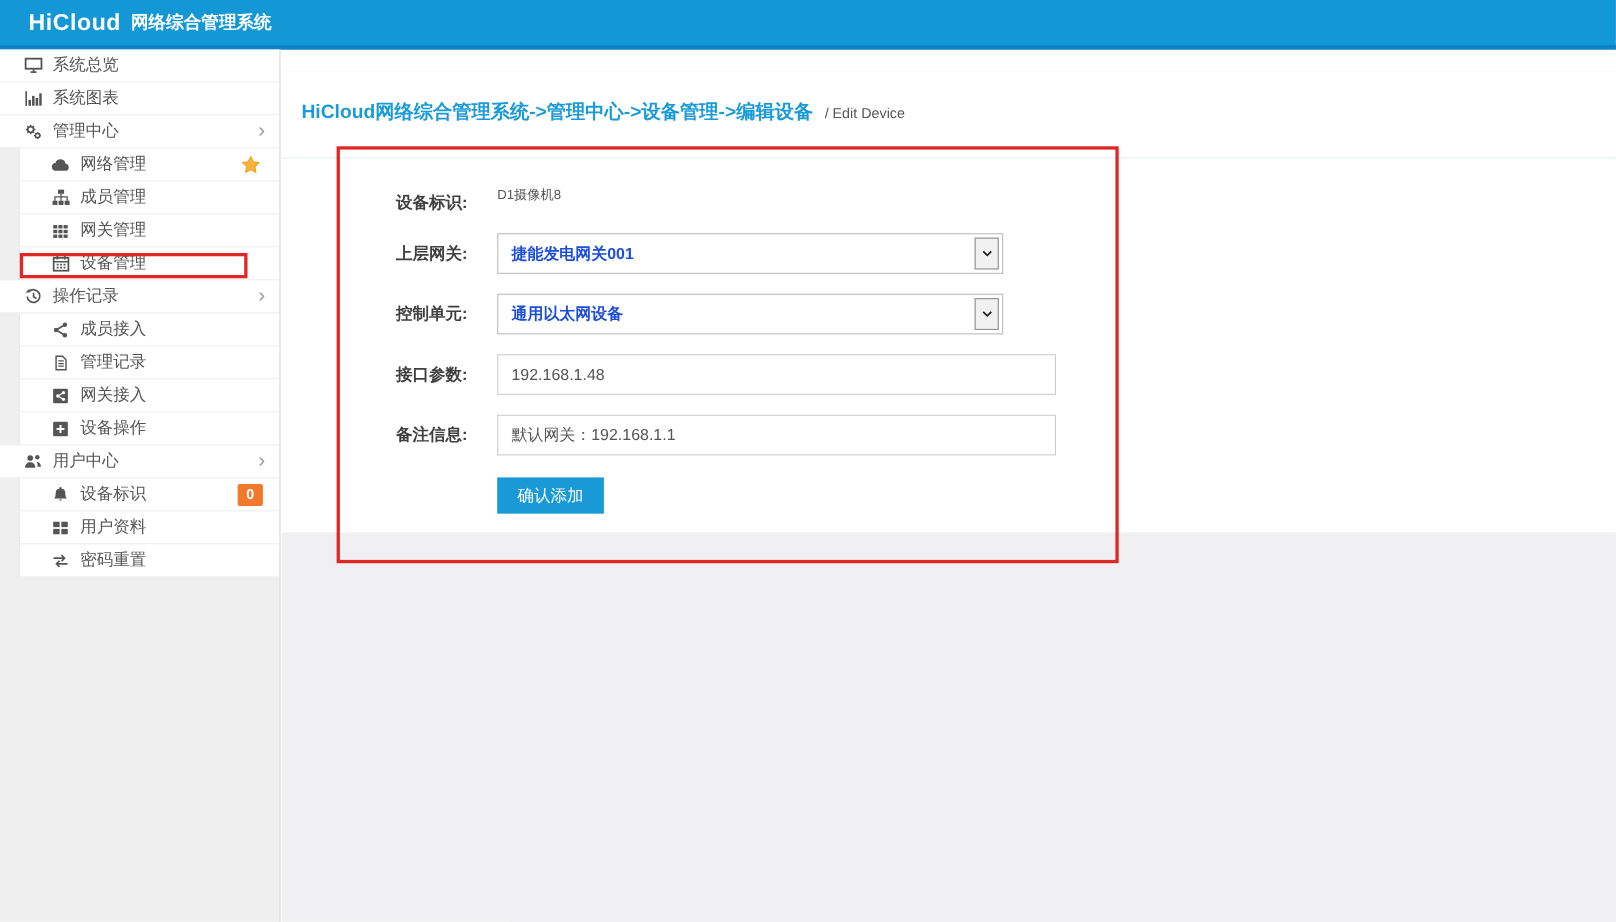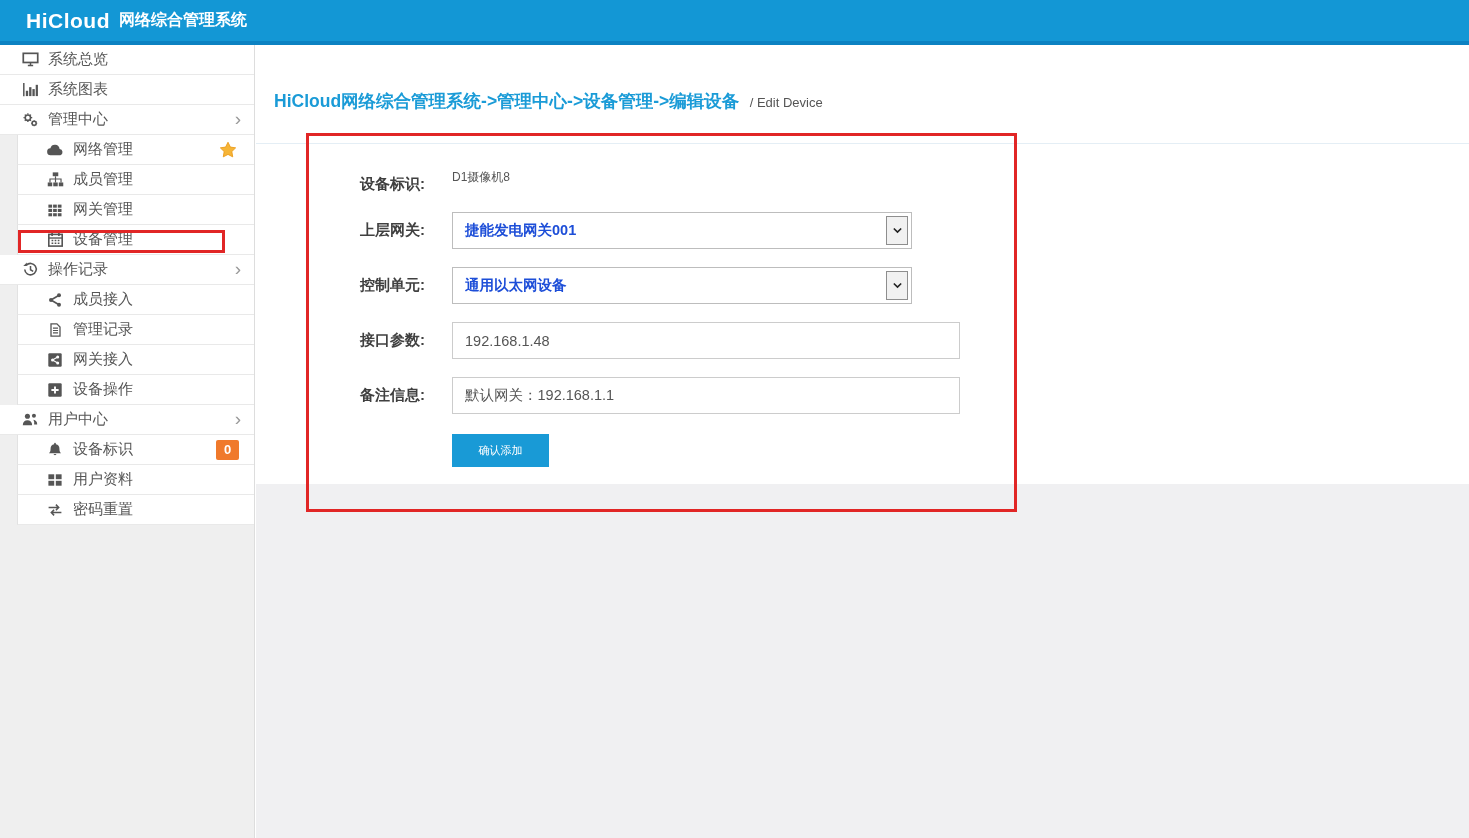--- a/index.html
+++ b/index.html
@@ -51,21 +51,21 @@
     border:1px solid #bdbdbd; display:flex; align-items:center; padding-left:12px;
     color:#1d4ed8; font-size:14.5px; cursor:default;font-weight:bold; }
   .select-arrow { position:absolute; right:3px; top:3px; width:22px; height:29px;
     background:#f1f1f1; border:1px solid #8e8e8e; display:flex;
     align-items:center; justify-content:center; }
 
   .text-input { width:508px; height:37px; border:1px solid #ccc; background:#fff;
     padding:0 12px; color:#555; font-size:14.5px; font-family:inherit; }
 
   .submit-btn { width:97px; height:33px; background:#199ad6; color:#fff; border:none;
-    font-size:11px; font-family:inherit; cursor:pointer; }
+    font-size:15px; font-family:inherit; cursor:pointer; }
 
   .form-highlight { position:absolute; left:50px; top:68px; width:711px; height:379px;
     border:3px solid #e12626; pointer-events:none; z-index:10; }
 </style>
 </head>
 <body>
 
 <div class="app-header">
   <span class="brand">HiCloud</span>
   <span class="brand-suffix">网络综合管理系统</span>

